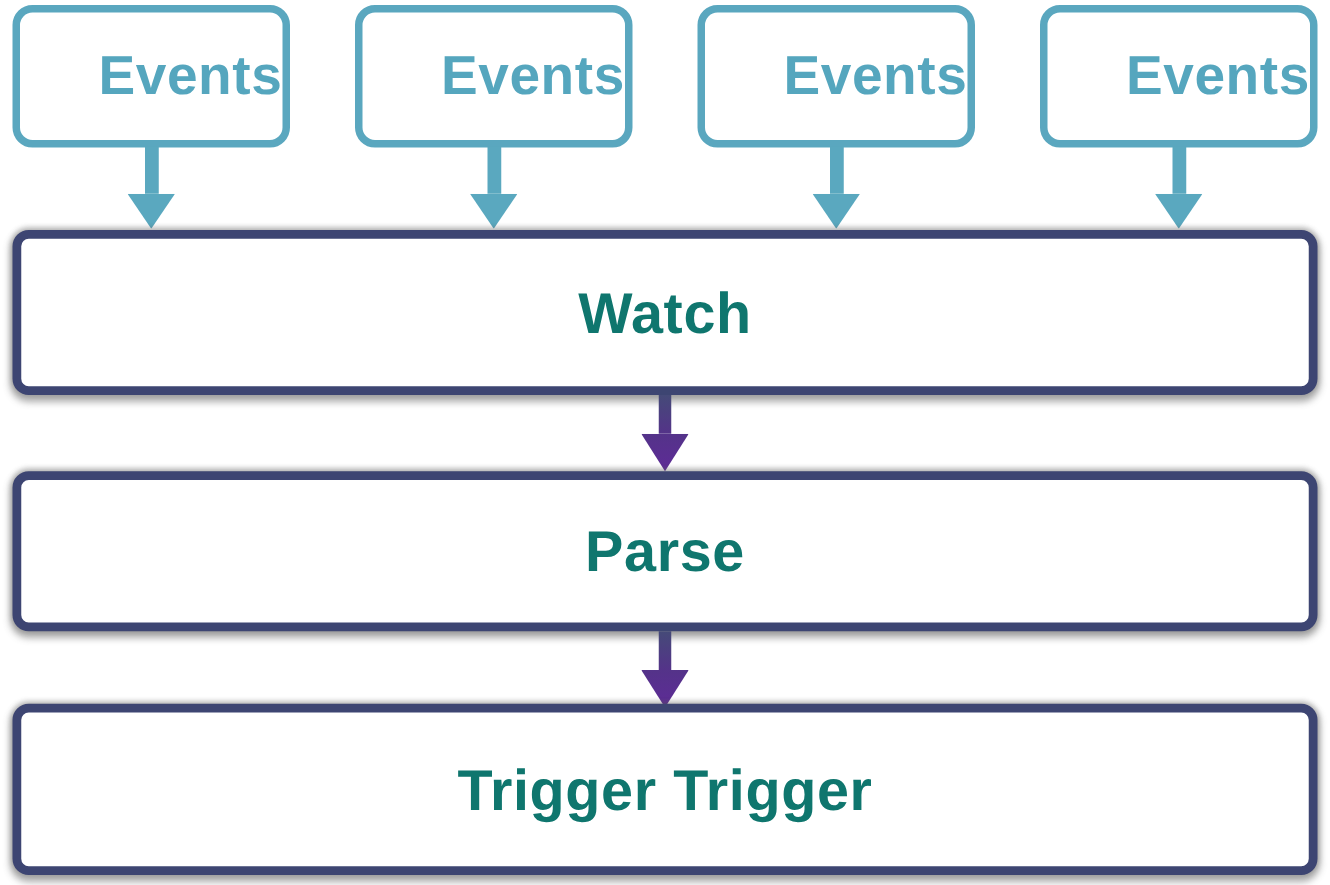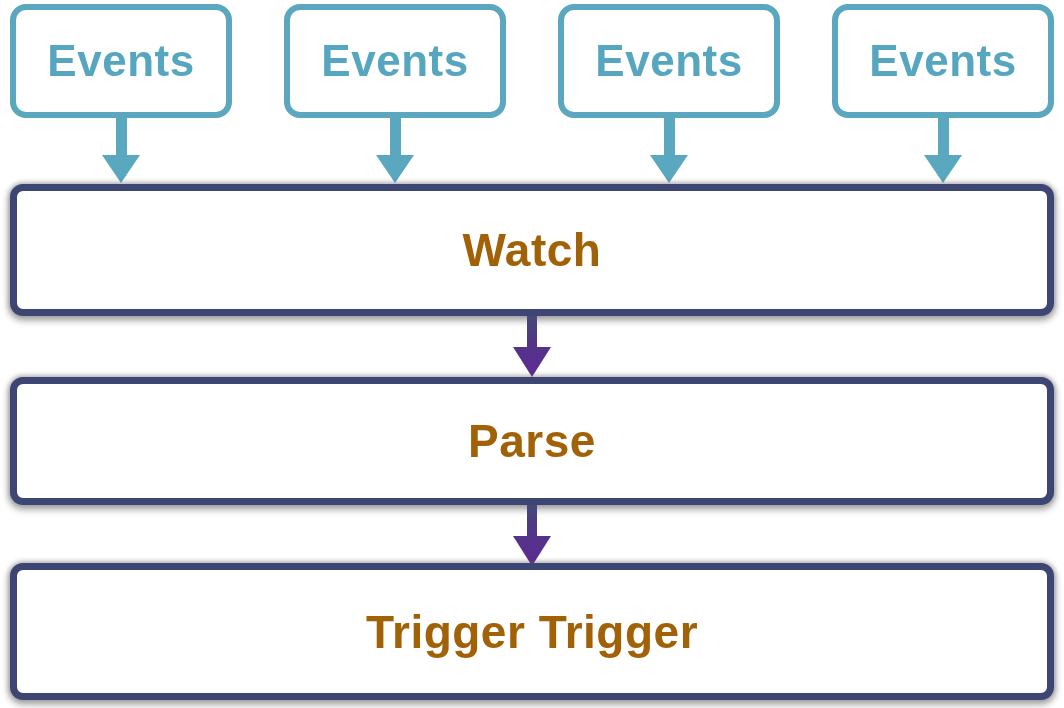--- a/index.html
+++ b/index.html
@@ -21,21 +21,21 @@
     position: absolute;
     top: 4px;
     width: 222px;
     height: 114px;
     box-sizing: border-box;
     background: #ffffff;
     border: 6px solid #5aa7bf;
     border-radius: 16px;
     display: flex;
     align-items: center;
-    justify-content: center;
+    justify-content: flex-end;
     font-size: 44px;
     font-weight: bold;
     letter-spacing: 0.5px;
     color: #55a6be;
   }
   .event-box.pos-0 { left: 10px; }
   .event-box.pos-1 { left: 284px; }
   .event-box.pos-2 { left: 558px; }
   .event-box.pos-3 { left: 832px; }
 
@@ -49,21 +49,21 @@
     border: 7px solid #3d4572;
     border-radius: 13px;
     box-shadow: 0 3px 6px 2px rgba(70, 70, 70, 0.45),
                 0 -1px 4px 1px rgba(100, 100, 100, 0.30);
     display: flex;
     align-items: center;
     justify-content: center;
     font-size: 46px;
     font-weight: bold;
     letter-spacing: 0.5px;
-    color: #a16207;
+    color: #0f766e;
   }
   .stage-box.watch   { top: 184px; height: 132px; }
   .stage-box.parse   { top: 377px; height: 128px; }
   .stage-box.trigger { top: 563px; height: 137px; }
 
   
   .arrow {
     position: absolute;
     width: 38px;
     display: flex;

